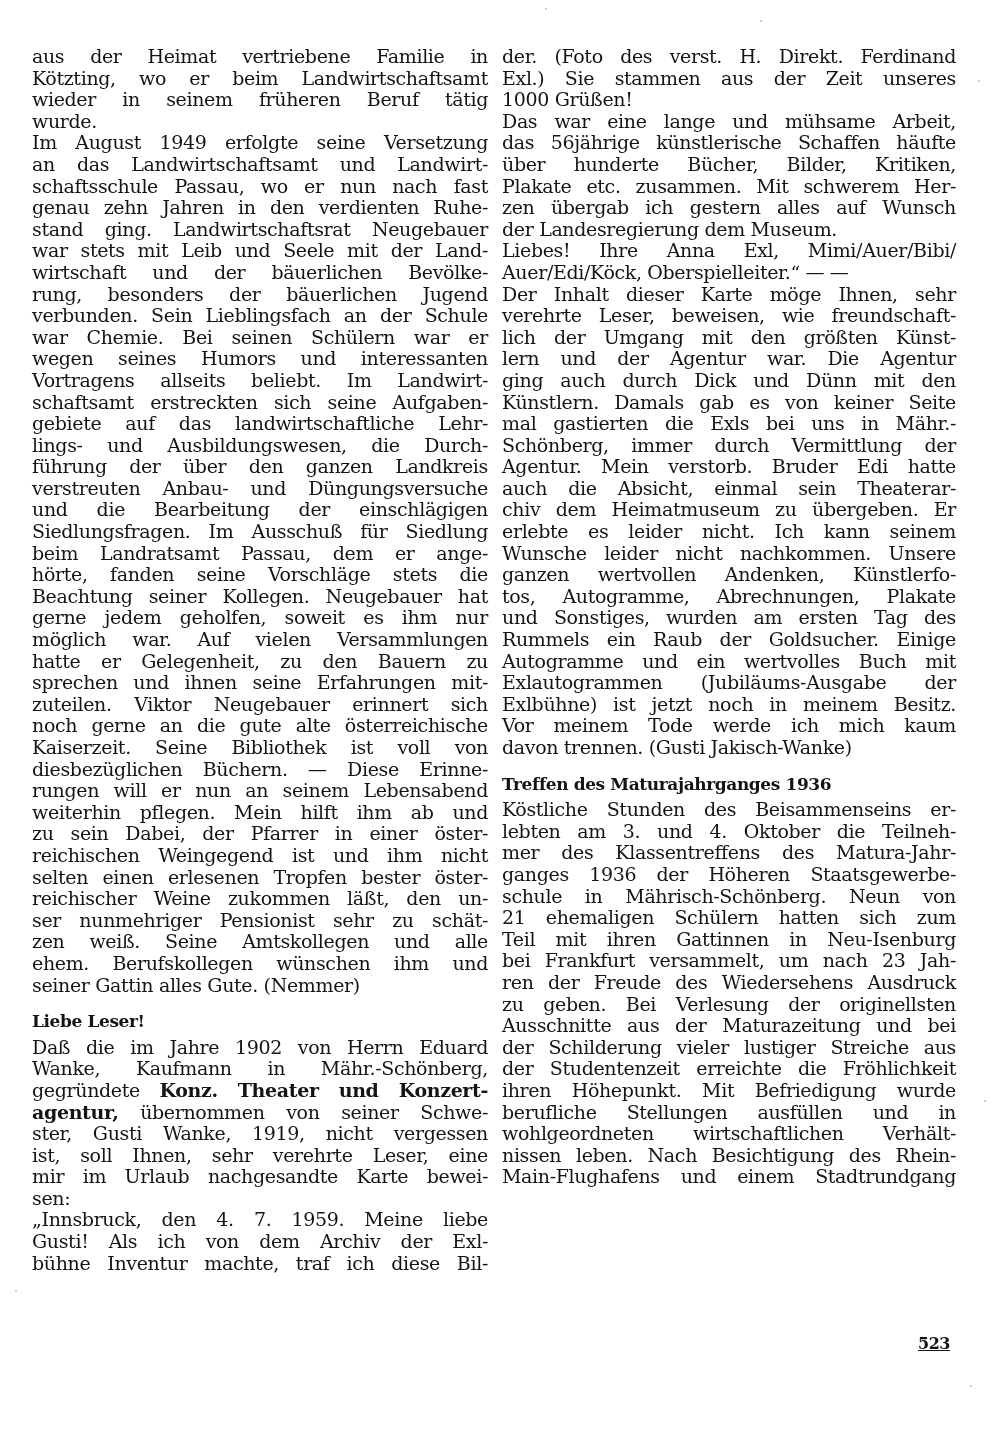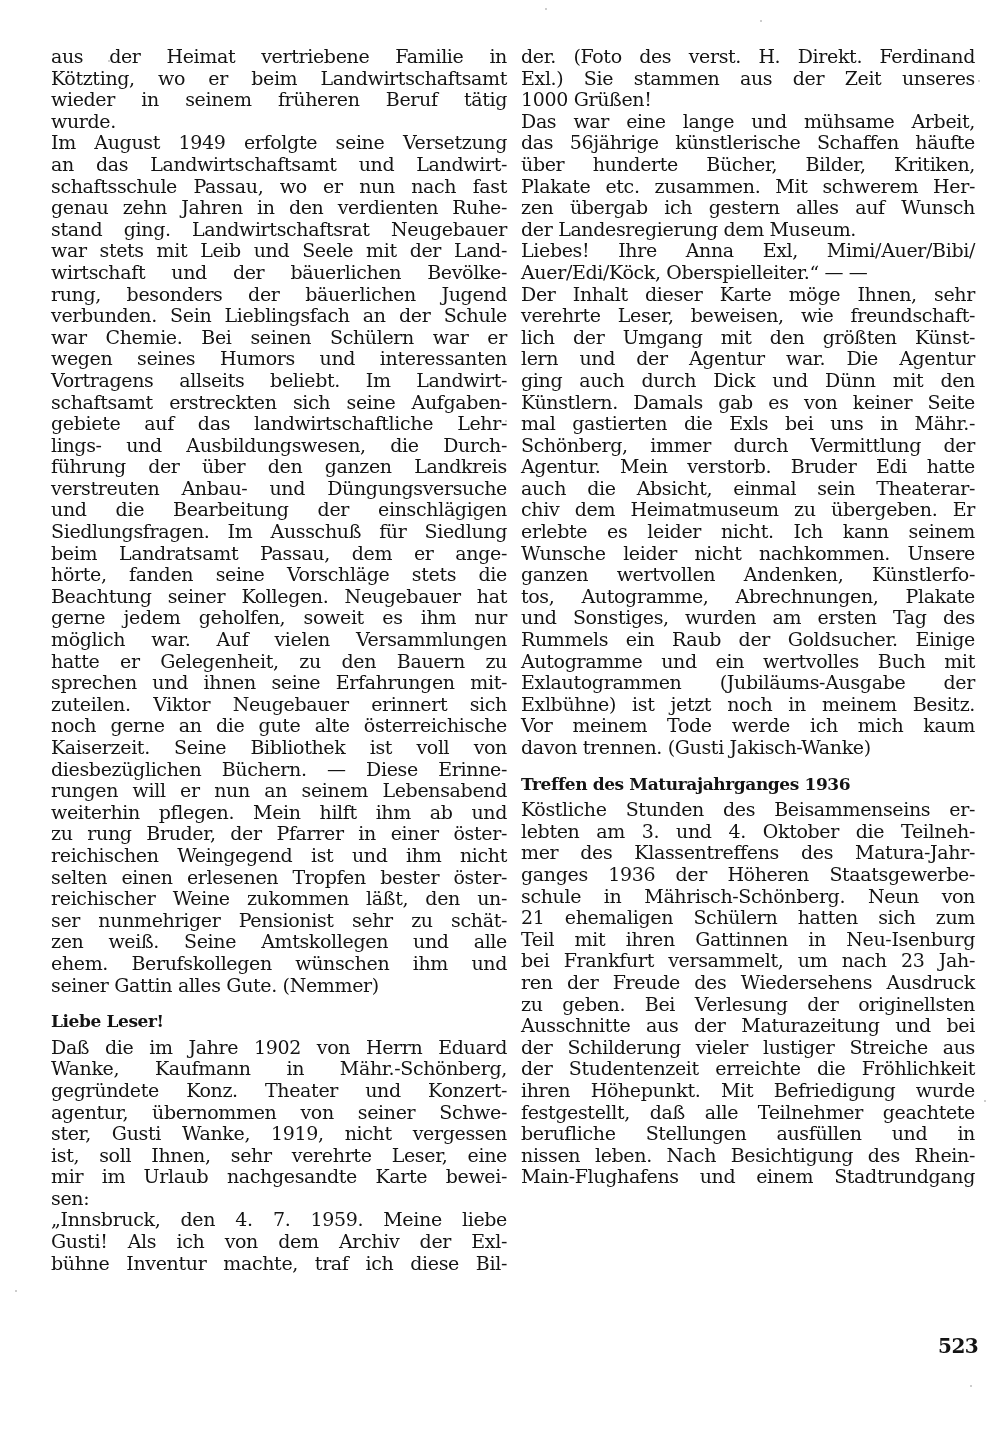--- a/index.html
+++ b/index.html
@@ -2,21 +2,21 @@
 <html><head>
   <meta charset="utf-8">
   <style>
     html, body { margin: 0; padding: 0; background: #ffffff; }
     body {
       width: 1000px; height: 1432px; position: relative; overflow: hidden;
       font-family: "DejaVu Serif", "Liberation Serif", serif;
       color: #141414;
     }
     .col {
-      position: absolute; top: 46px; margin-left: 19px;
+      position: absolute; top: 46px;
     }
     .col-left { left: 32px; width: 456px; }
     .col-right { left: 502px; width: 454px; }
     .line {
       display: block;
       font-size: 19px;
       line-height: 21.6px;
       height: 21.6px;
       white-space: nowrap;
       text-align: justify;
@@ -30,24 +30,24 @@
       font-weight: bold;
       font-size: 17px;
       line-height: 21.6px;
       height: 21.6px;
       margin-top: 15px;
       margin-bottom: 4px;
       white-space: nowrap;
       letter-spacing: -0.4px;
     }
     .page-number {
-      position: absolute; left: 938px; top: 1334px;
-      font-weight: bold; font-size: 20px; letter-spacing: -0.5px;
+      position: absolute; left: 918px; top: 1334px;
+      font-weight: bold; font-size: 16px; letter-spacing: -0.5px; text-decoration: underline;
     }
-    b.inline { font-weight: normal; }
+    b.inline { font-weight: bold; }
     .grain {
       position: absolute; width: 2px; height: 2px; background: #bdbdbd; border-radius: 1px;
     }
   </style>
 </head>
 <body>
 
 <div class="col col-left">
   <div id="art1">
       <span class="line">aus der Heimat vertriebene Familie in</span>
@@ -79,21 +79,21 @@
       <span class="line">gerne jedem geholfen, soweit es ihm nur</span>
       <span class="line">möglich war. Auf vielen Versammlungen</span>
       <span class="line">hatte er Gelegenheit, zu den Bauern zu</span>
       <span class="line">sprechen und ihnen seine Erfahrungen mit-</span>
       <span class="line">zuteilen. Viktor Neugebauer erinnert sich</span>
       <span class="line">noch gerne an die gute alte österreichische</span>
       <span class="line">Kaiserzeit. Seine Bibliothek ist voll von</span>
       <span class="line">diesbezüglichen Büchern. — Diese Erinne-</span>
       <span class="line">rungen will er nun an seinem Lebensabend</span>
       <span class="line">weiterhin pflegen. Mein hilft ihm ab und</span>
-      <span class="line">zu rung Bruder, der Pfarrer in einer öster-</span>
+      <span class="line">zu sein Dabei, der Pfarrer in einer öster-</span>
       <span class="line">reichischen Weingegend ist und ihm nicht</span>
       <span class="line">selten einen erlesenen Tropfen bester öster-</span>
       <span class="line">reichischer Weine zukommen läßt, den un-</span>
       <span class="line">ser nunmehriger Pensionist sehr zu schät-</span>
       <span class="line">zen weiß. Seine Amtskollegen und alle</span>
       <span class="line">ehem. Berufskollegen wünschen ihm und</span>
       <span class="line last">seiner Gattin alles Gute. (Nemmer)</span>
     </div>
 
   <div class="heading">Liebe Leser!</div>
@@ -159,22 +159,22 @@
       <span class="line">schule in Mährisch-Schönberg. Neun von</span>
       <span class="line">21 ehemaligen Schülern hatten sich zum</span>
       <span class="line">Teil mit ihren Gattinnen in Neu-Isenburg</span>
       <span class="line">bei Frankfurt versammelt, um nach 23 Jah-</span>
       <span class="line">ren der Freude des Wiedersehens Ausdruck</span>
       <span class="line">zu geben. Bei Verlesung der originellsten</span>
       <span class="line">Ausschnitte aus der Maturazeitung und bei</span>
       <span class="line">der Schilderung vieler lustiger Streiche aus</span>
       <span class="line">der Studentenzeit erreichte die Fröhlichkeit</span>
       <span class="line">ihren Höhepunkt. Mit Befriedigung wurde</span>
-      <span class="line">festgestellt, daß alle Teilnehmer geachtete</span>
       <span class="line">berufliche Stellungen ausfüllen und in</span>
+      <span class="line">wohlgeordneten wirtschaftlichen Verhält-</span>
       <span class="line">nissen leben. Nach Besichtigung des Rhein-</span>
       <span class="line">Main-Flughafens und einem Stadtrundgang</span>
     </div>
 </div>
 
 <div class="page-number">523</div>
 
 <div>
   <span class="grain" style="left:545px;top:8px"></span>
   <span class="grain" style="left:108px;top:60px"></span>

